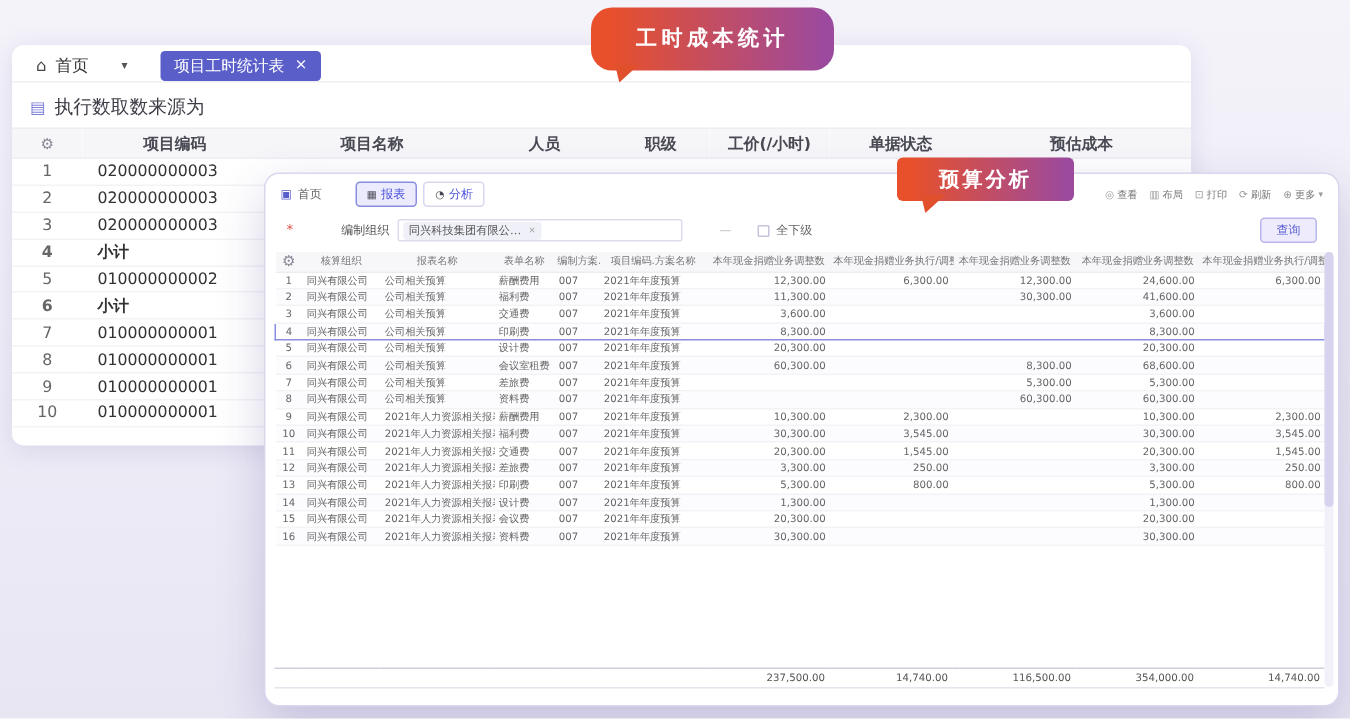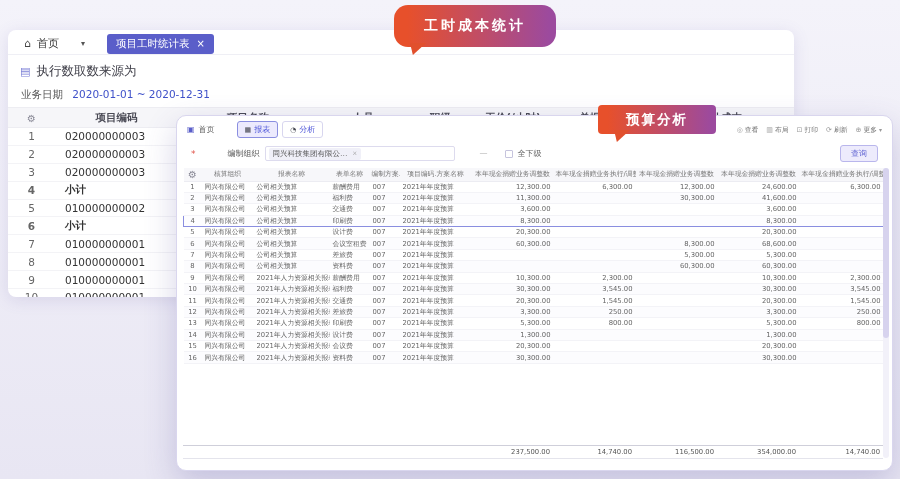--- a/index.html
+++ b/index.html
@@ -113,24 +113,20 @@
     </div>
     <div class="tab-active">
       <span>项目工时统计表</span>
       <span class="tab-close">×</span>
     </div>
   </div>
   <div class="title-row">
     <span class="title-icon">▤</span>
     <span>执行数取数来源为</span>
   </div>
-  <div class="date-row">
-    <span>业务日期</span>
-    <span class="date-val">2020-01-01 ~ 2020-12-31</span>
-  </div>
   <table class="bg-tbl">
     <colgroup>
         <col style="width:47px">
         <col style="width:123px">
         <col style="width:140px">
         <col style="width:90px">
         <col style="width:65px">
         <col style="width:80px">
         <col style="width:95px">
         <col style="width:146px">

